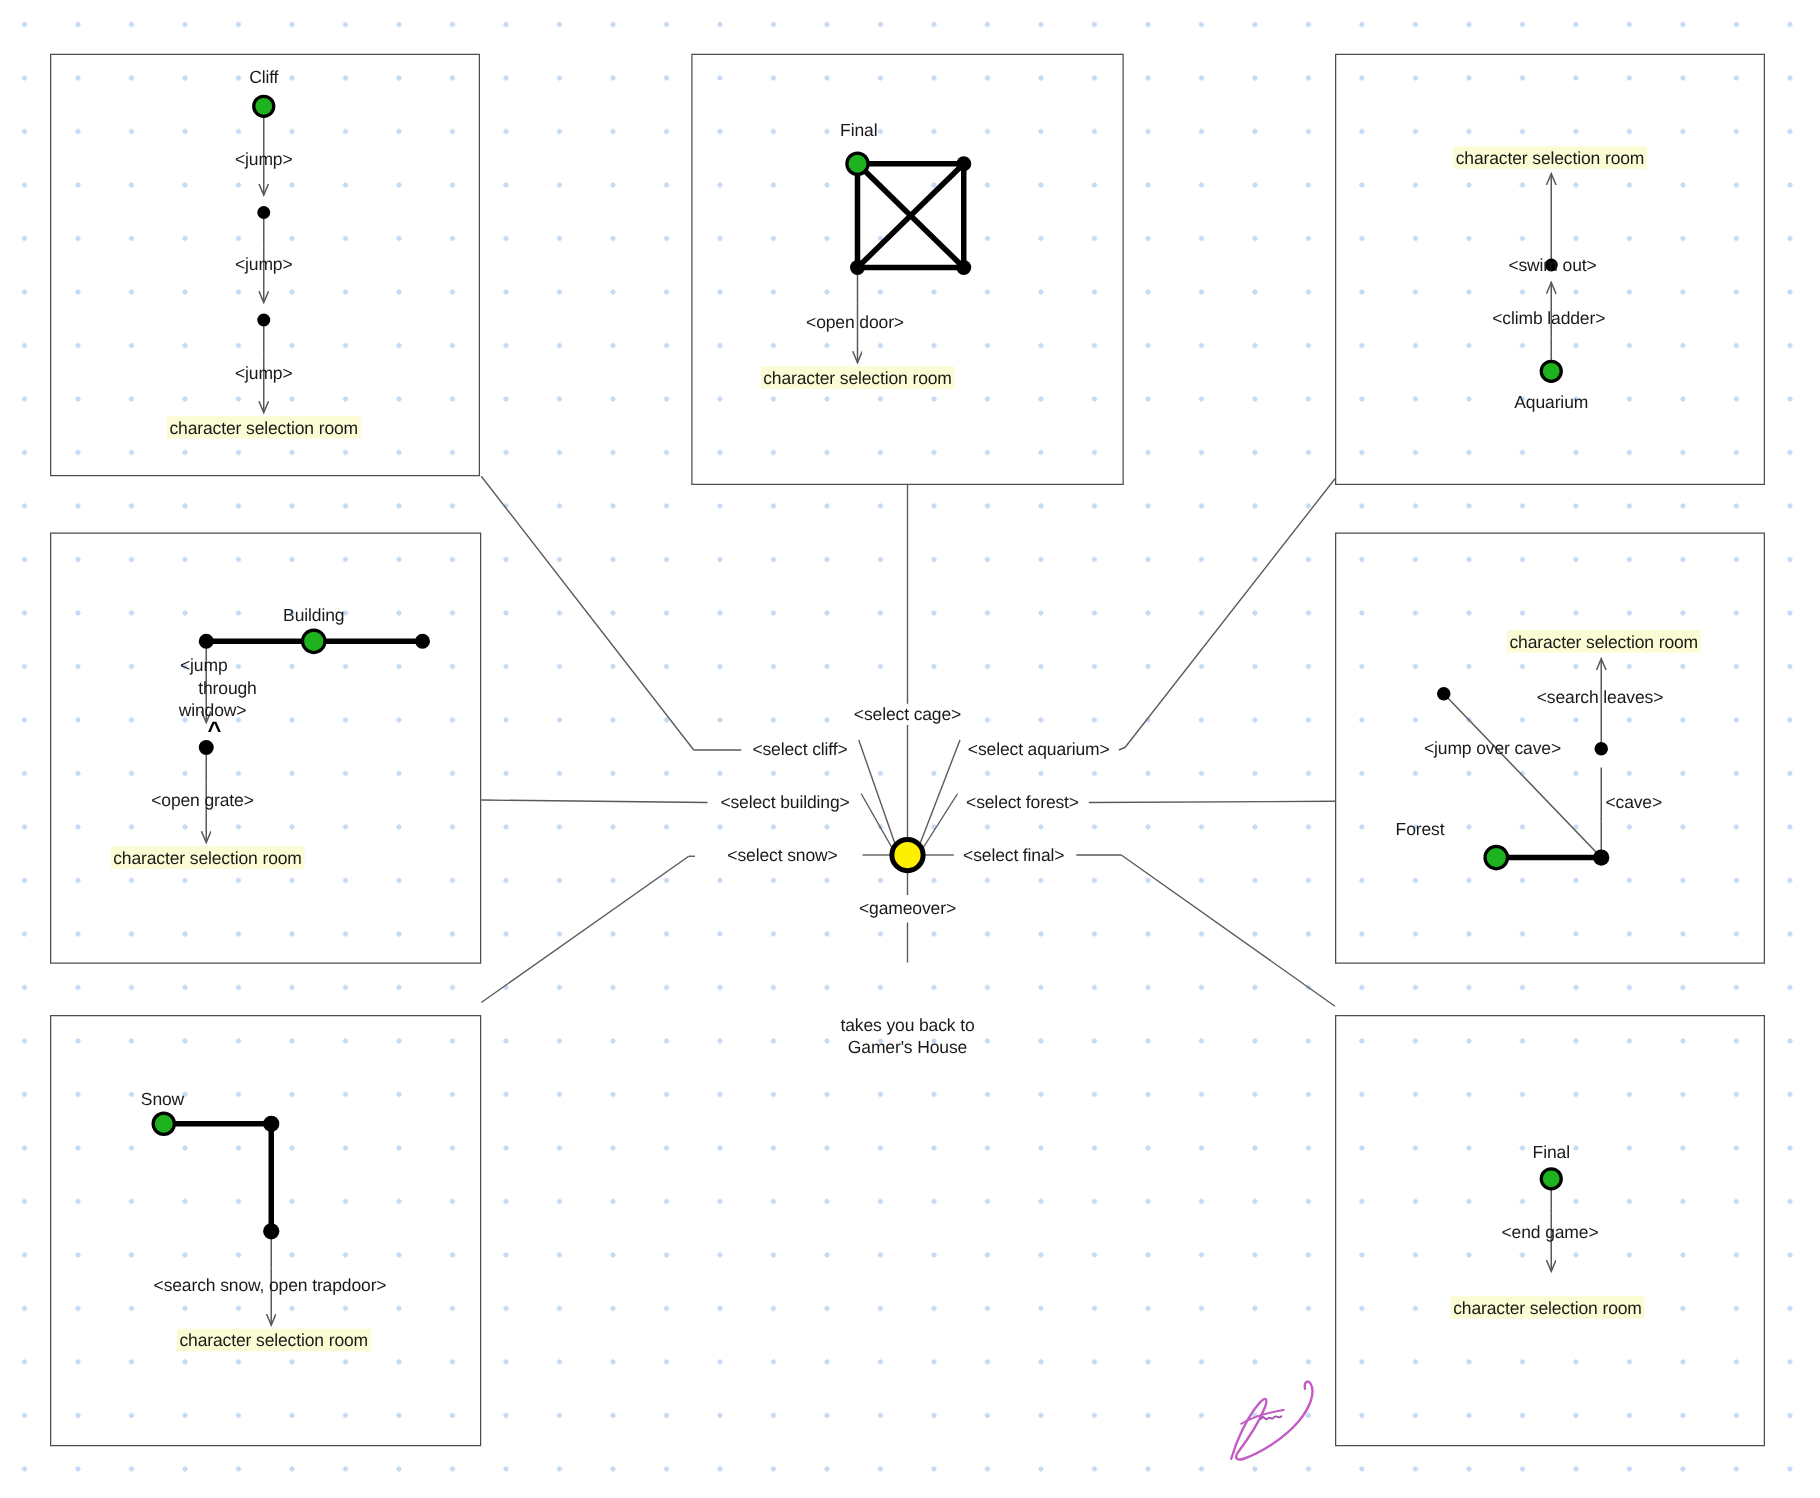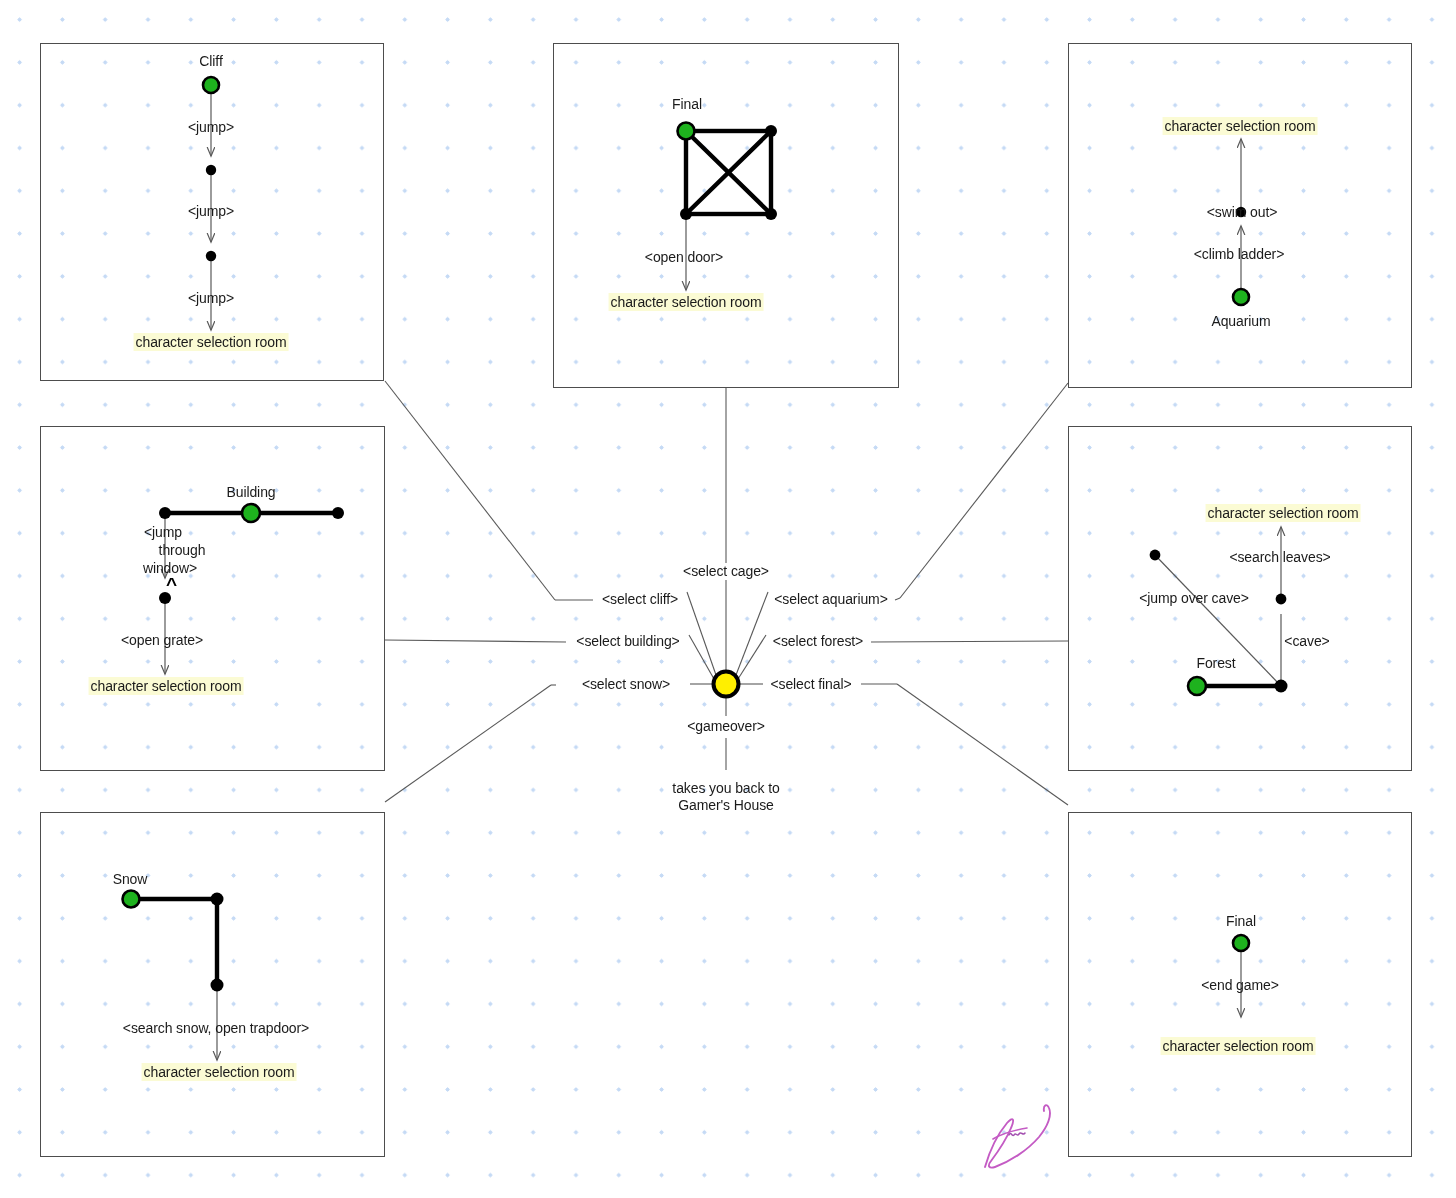--- a/index.html
+++ b/index.html
@@ -212,21 +212,21 @@
   <div class="lbl c" style="left:251px;top:484px;">Building</div>
   <div class="lbl c" style="left:163px;top:524px;">&lt;jump</div>
   <div class="lbl c" style="left:182px;top:542px;text-align:center;">through</div>
   <div class="lbl c" style="left:170px;top:560px;">window&gt;</div>
   <div class="caret" style="left:166px;top:575px;">^</div>
   <div class="lbl c" style="left:162px;top:632px;">&lt;open grate&gt;</div>
   <div class="lbl c" style="left:166px;top:678px;">
     <span class="hl">character selection room</span>
   </div>
 
-  <div class="lbl c" style="left:1216px;top:655px;">Forest</div>
+  <div class="lbl c" style="left:1136px;top:655px;">Forest</div>
   <div class="lbl c" style="left:1280px;top:633px;margin-left:27px;">&lt;cave&gt;</div>
   <div class="lbl c" style="left:1280px;top:549px;">&lt;search leaves&gt;</div>
   <div class="lbl c" style="left:1194px;top:590px;">&lt;jump over cave&gt;</div>
   <div class="lbl c" style="left:1283px;top:505px;">
     <span class="hl">character selection room</span>
   </div>
 
   <div class="lbl c" style="left:130px;top:871px;">Snow</div>
   <div class="lbl c" style="left:216px;top:1020px;">&lt;search snow, open trapdoor&gt;</div>
   <div class="lbl c" style="left:219px;top:1064px;">
@@ -241,21 +241,21 @@
 
   <div class="lbl c" style="left:726px;top:563px;background:#fff;padding:0 3px;">&lt;select cage&gt;</div>
   <div class="lbl c" style="left:640px;top:591px;background:#fff;padding:0 3px;">&lt;select cliff&gt;</div>
   <div class="lbl c" style="left:831px;top:591px;background:#fff;padding:0 3px;text-align:center;">&lt;select aquarium&gt;</div>
   <div class="lbl c" style="left:628px;top:633px;background:#fff;padding:0 3px;">&lt;select building&gt;</div>
   <div class="lbl c" style="left:818px;top:633px;background:#fff;padding:0 3px;">&lt;select forest&gt;</div>
   <div class="lbl c" style="left:626px;top:676px;background:#fff;padding:0 3px;">&lt;select snow&gt;</div>
   <div class="lbl c" style="left:811px;top:676px;background:#fff;padding:0 3px;">&lt;select final&gt;</div>
   <div class="lbl c" style="left:726px;top:718px;background:#fff;padding:0 3px;">&lt;gameover&gt;</div>
 
-  <div class="lbl c" style="left:726px;top:780px;text-align:center;">
+  <div class="lbl c" style="left:726px;top:812px;text-align:center;">
     <div>takes you back to</div>
     <div>Gamer's House</div>
   </div>
 
   <svg class="sig" viewBox="0 0 100 80">
     <path d="M10,72 C14,58 22,40 32,28 C38,21 40,24 36,33 C31,45 22,58 16,66
              C12,71 14,74 20,72 C34,67 52,56 64,42 C73,31 77,20 74,13
              C72,8 68,10 69,16" fill="none" stroke="#c45bc4" stroke-width="1.9" stroke-linecap="round"></path>
     <path d="M18,44 C28,38 40,35 52,33" fill="none" stroke="#c45bc4" stroke-width="1.6" stroke-linecap="round"></path>
     <path d="M34,40 c2,-4 3,2 5,0 c2,-3 3,2 5,-1 c2,-3 4,2 6,-1" fill="none" stroke="#a34fb0" stroke-width="1.5" stroke-linecap="round"></path>

